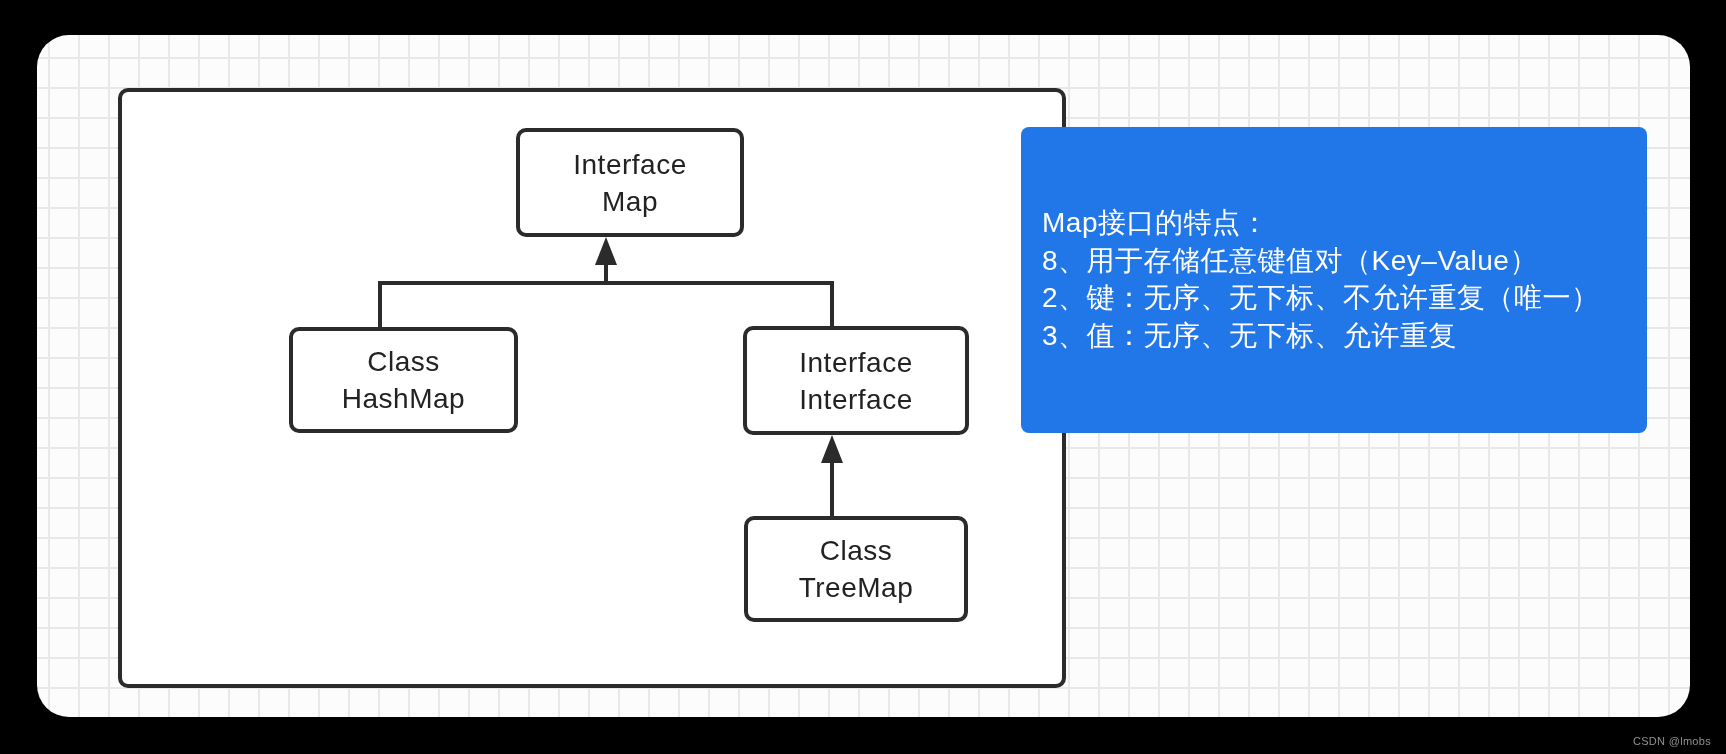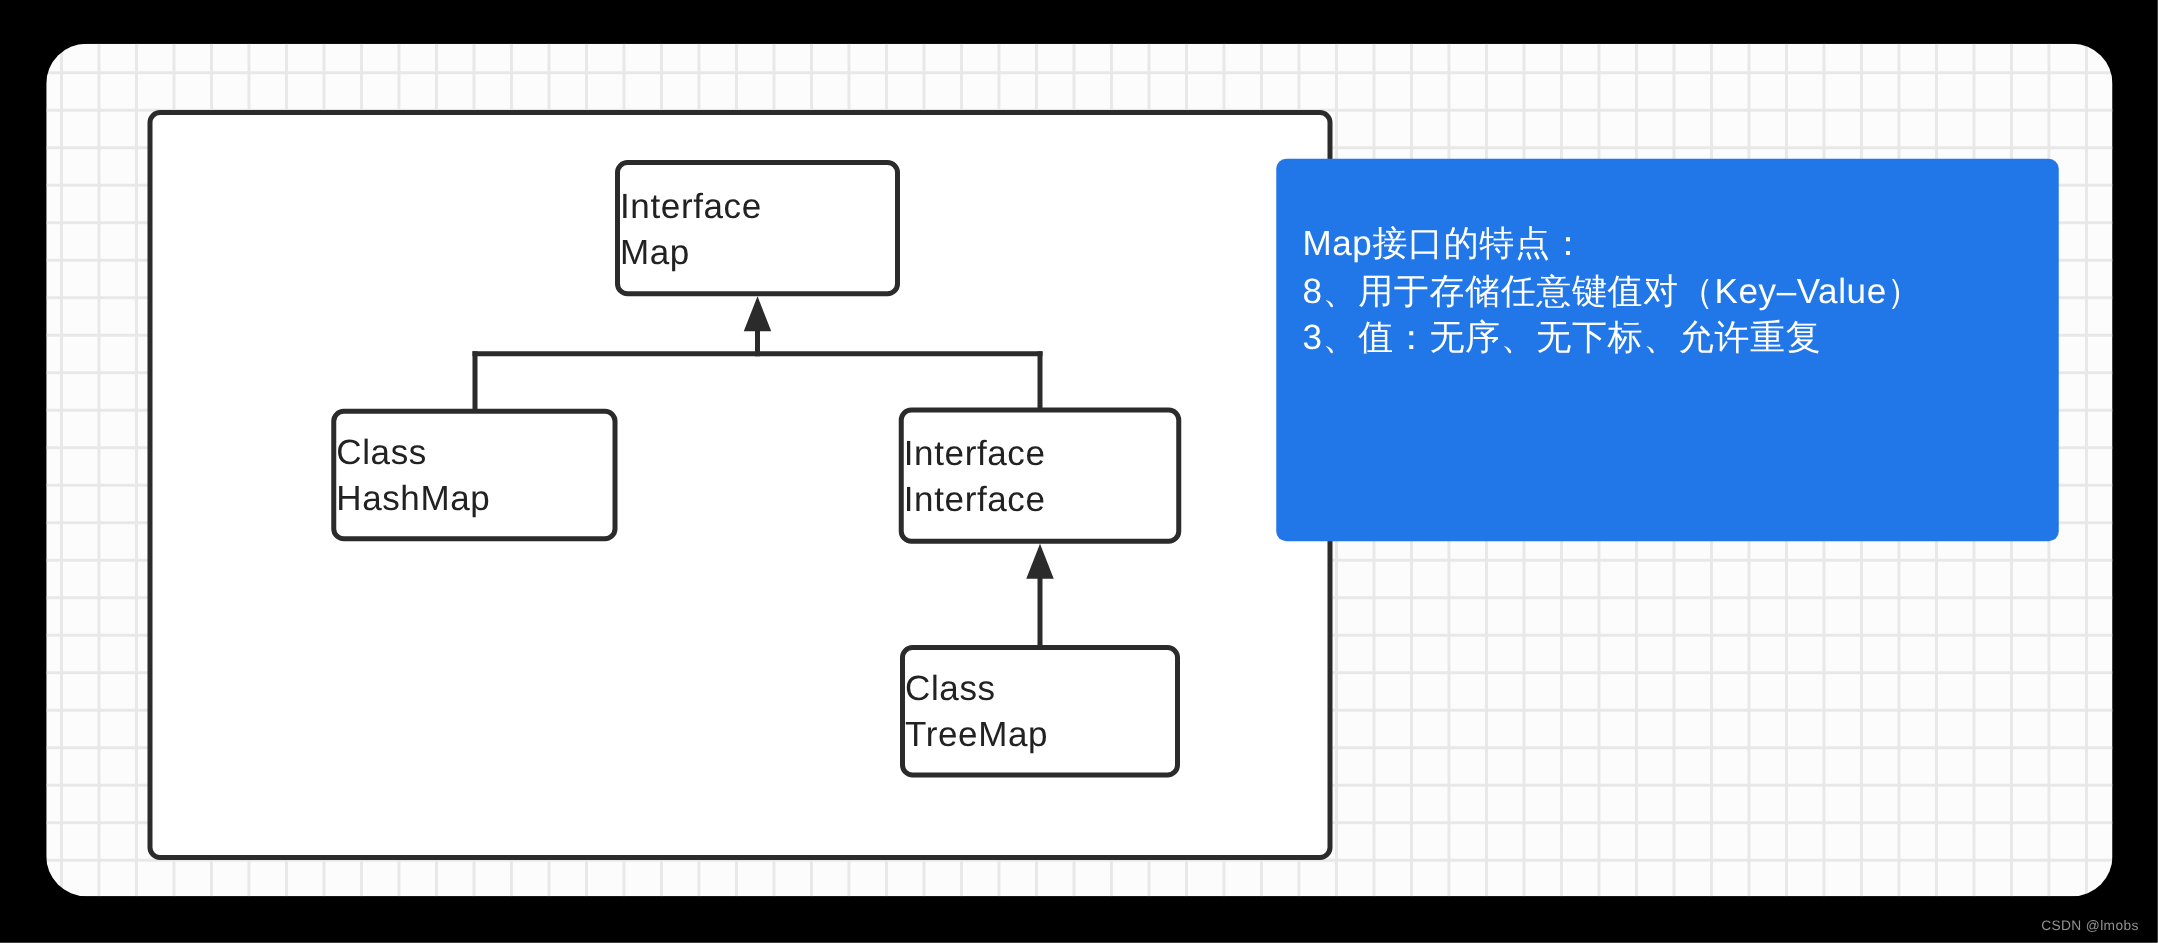--- a/index.html
+++ b/index.html
@@ -33,26 +33,28 @@
     border-radius: 10px;
   }
   
   .node {
     position: absolute;
     background: #ffffff;
     border: 4px solid #2b2b2b;
     border-radius: 10px;
     display: flex;
     flex-direction: column;
+    align-items: center;
     justify-content: center;
     font-size: 28px;
     line-height: 37px;
     color: #222222;
     font-weight: 500;
     letter-spacing: 0.5px;
+    margin-left: 24px;
   }
   #node-interface-map       { left: 455px; top: 93px;  width: 228px; height: 109px; }
   #node-class-hashmap       { left: 228px; top: 292px; width: 229px; height: 106px; }
   #node-interface-sortedmap { left: 682px; top: 291px; width: 226px; height: 109px; }
   #node-class-treemap       { left: 683px; top: 481px; width: 224px; height: 106px; }
 
   
   .line {
     position: absolute;
     background: #2b2b2b;
@@ -75,21 +77,21 @@
   #arrow-sortedmap    { left: 784px; top: 400px; }
 
   
   .note {
     position: absolute;
     left: 984px; top: 92px;
     width: 626px; height: 306px;
     background: #2277e8;
     border-radius: 8px;
     color: #ffffff;
-    padding: 49px 18px 0 21px;
+    padding: 77px 18px 0 21px;
     font-size: 28px;
     line-height: 37.5px;
     font-weight: 500;
     letter-spacing: 0.5px;
   }
   .note-line { white-space: nowrap; }
 
   
   .watermark {
     position: absolute;
@@ -130,18 +132,19 @@
   </div>
 
   <div class="node" id="node-class-treemap">
     <span>Class</span>
     <span>TreeMap</span>
   </div>
 
   <div class="note">
     <div class="note-line">Map接口的特点：</div>
     <div class="note-line">8、用于存储任意键值对（Key–Value）</div>
+    <div class="note-line">2、键：无序、无下标、不允许重复（唯一）</div>
     <div class="note-line">3、值：无序、无下标、允许重复</div>
   </div>
 
 </div>
 
 <div class="watermark">CSDN @lmobs</div>
 
 </body></html>

